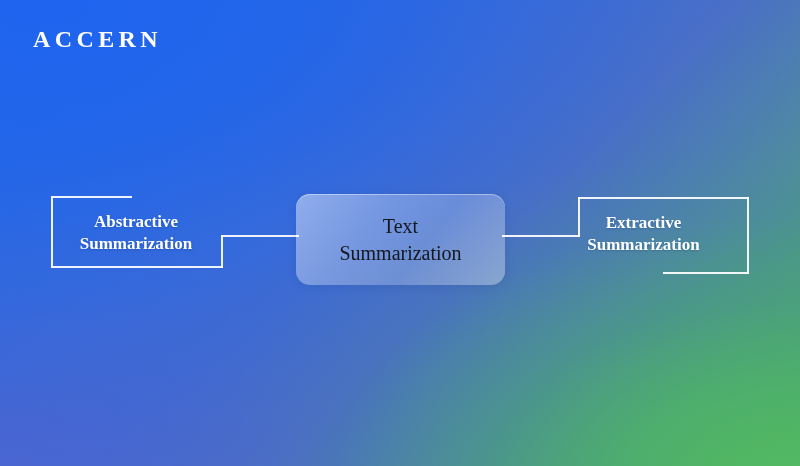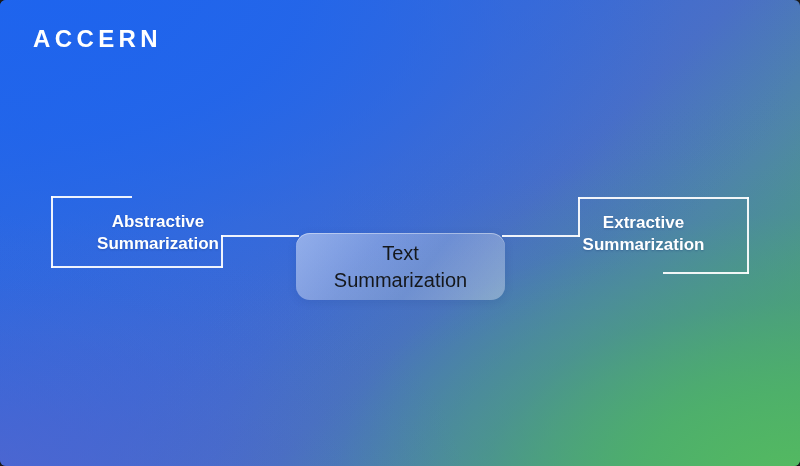--- a/index.html
+++ b/index.html
@@ -5,22 +5,21 @@
   html, body {
     margin: 0;
     padding: 0;
     background: #1b1b1b;
   }
   .stage {
     position: relative;
     width: 800px;
     height: 466px;
     overflow: hidden;
-    font-family: Liberation Sans, sans-serif;
-    border-radius: 6px;
+    font-family: Liberation Serif, serif;
     -webkit-font-smoothing: antialiased;
   }
 
   
   .bg-base {
     position: absolute;
     inset: 0;
     background: linear-gradient(135deg,
         #1f63ea 0%,
         #2c68e2 22%,
@@ -95,35 +94,34 @@
   }
   #label-left  { left: 51px;  top: 211px; width: 170px; }
   #label-right { left: 558px; top: 212px; width: 171px; }
 
   
   .center-card {
     position: absolute;
     left: 296px;
     top: 194px;
     width: 209px;
-    height: 67px;
+    height: 91px;
     border-radius: 14px;
     background:
       linear-gradient(128deg,
         rgba(255,255,255,0.46) 0%,
         rgba(255,255,255,0.30) 34%,
         rgba(255,255,255,0.22) 60%,
         rgba(255,255,255,0.34) 100%);
     box-shadow:
       inset 0 1px 0 rgba(255,255,255,0.40),
       0 2px 10px rgba(20,50,110,0.12);
     display: flex;
     align-items: center;
     justify-content: center;
-    margin-top: 39px;
   }
   .center-card-text {
     color: #15181c;
     font-size: 20px;
     font-weight: 400;
     line-height: 27px;
     text-align: center;
     white-space: pre-line;
   }
 </style>
@@ -145,21 +143,21 @@
 
     <div class="ln ln-v" style="left:51px; top:196px; height:72px;"></div>
 
     <div class="ln ln-h" style="left:51px; top:266px; width:172px;"></div>
 
     <div class="ln ln-v" style="left:221px; top:235px; height:33px;"></div>
   </div>
 
   <div class="ln ln-h" style="left:221px; top:235px; width:78px;"></div>
 
-  <div class="side-label" id="label-left" style="white-space: pre-line; padding-left: 22px;">Abstractive
+  <div class="side-label" id="label-left" style="white-space: pre-line;">Abstractive
 Summarization</div>
 
   <div class="center-card">
     <span class="center-card-text">Text
 Summarization</span>
   </div>
 
   <div class="ln ln-h" style="left:502px; top:235px; width:78px;"></div>
 
   <div>

